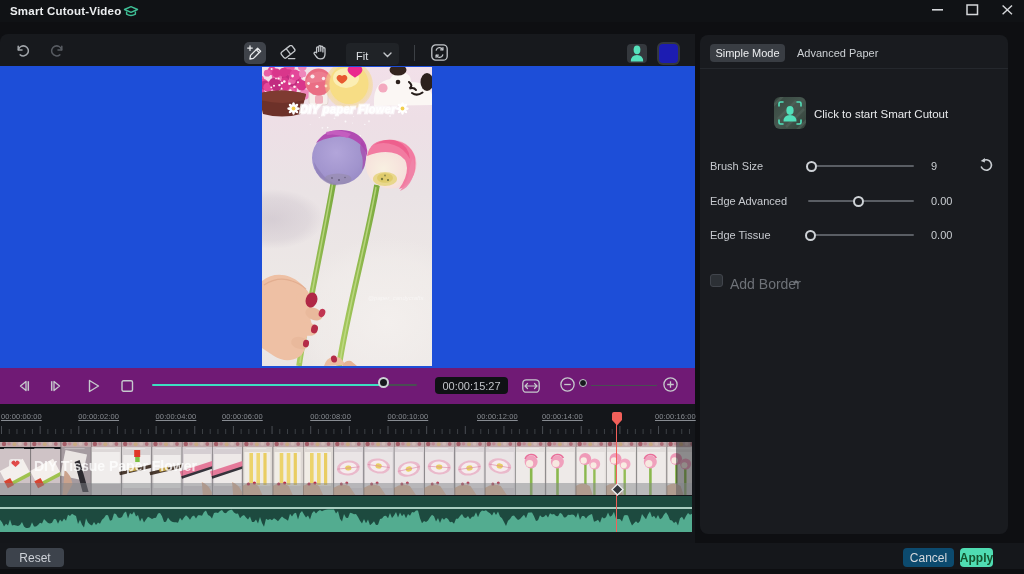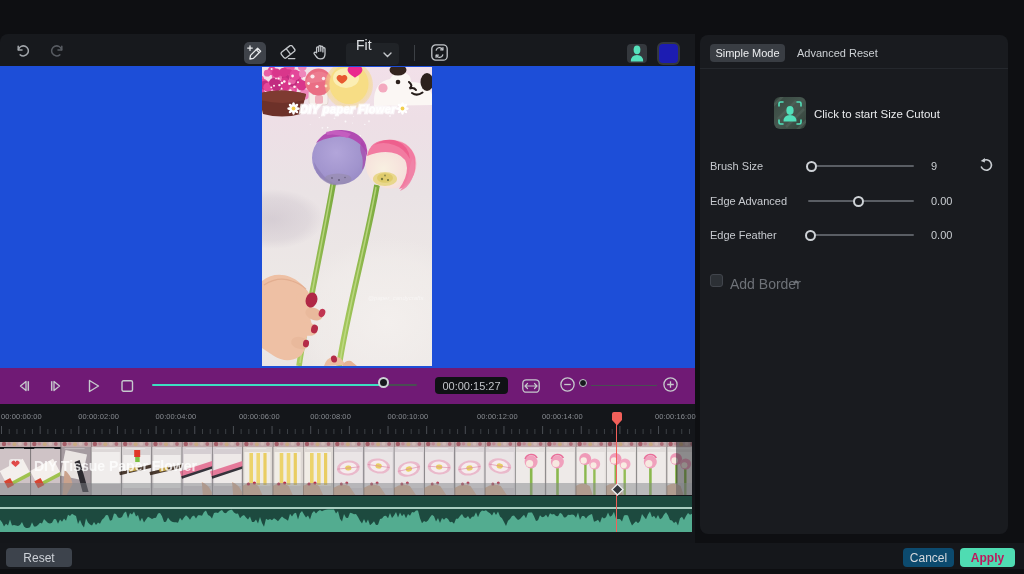--- a/index.html
+++ b/index.html
@@ -11,38 +11,54 @@
   #titlebar { left:0; top:0; width:1024px; height:22px; background:#101215; }
   #title { left:10px; top:4.5px; font-size:11.5px; letter-spacing:-0.1px; font-weight:bold; color:#eceef0; letter-spacing:0.2px; }
   
   #toolbar { left:0; top:34px; width:695px; height:32px; background:#17191d; border-radius:8px 0 0 0; }
   
   #preview { left:0; top:66px; width:695px; height:302px; background:#1d4ed8; }
   
   #playctl { left:0; top:368px; width:695px; height:36px; background:#701a75; }
   
   #timeline { left:0; top:404px; width:695px; height:139px; background:#14161a; }
-  .rlab { position:absolute; top:412px; font-size:7.5px; color:#888c92; letter-spacing:0.1px; }
+  .rlab { position:absolute; top:412px; font-size:7.5px; color:#888c92; letter-spacing:0.1px;text-decoration:underline; }
   
   #panel { left:700px; top:35px; width:308px; height:499px; background:#191b1f; border-radius:8px; }
   .plabel { position:absolute; font-size:11px; color:#c7cacf; }
   .pvalue { position:absolute; font-size:11px; color:#c9cdd1; }
   .track { position:absolute; height:2px; background:#5a5e64; border-radius:1px; }
   .knob { position:absolute; width:11px; height:11px; border-radius:50%;
           border:2px solid #ced2d6; background:#191b1f; }
   
   #bottombar { left:0; top:543px; width:1024px; height:31px; background:#15171b; }
   .btn { position:absolute; top:5px; height:19px; border-radius:4px; font-size:12px;
          display:flex; align-items:center; justify-content:center; }
   svg { display:block; }
 </style>
 </head>
 <body>
 <div id="stage">
 
+  <div class="abs" id="titlebar">
+    <div class="abs" id="title">Smart Cutout-Video</div>
+    <svg class="abs" style="left:123px;top:4px" width="16" height="15" viewBox="0 0 16 15">
+      <path d="M1.5,5.5 L8,2.6 L14.5,5.5 L8,8.4 Z" fill="none" stroke="#3fbf96" stroke-width="1.4" stroke-linejoin="round"></path>
+      <path d="M3.6,7.4 L3.6,10.2 Q8,12.8 12.4,10.2 L12.4,7.4" fill="none" stroke="#3fbf96" stroke-width="1.4"></path>
+    </svg>
+    <svg class="abs" style="left:932px;top:9px" width="12" height="3" viewBox="0 0 12 3">
+        <rect x="0" y="0" width="11" height="1.6" fill="#d4d6d9"></rect>
+      </svg>
+    <svg class="abs" style="left:966px;top:4px" width="13" height="12" viewBox="0 0 13 12">
+        <rect x="1" y="1" width="10.5" height="9.5" fill="none" stroke="#d4d6d9" stroke-width="1.5"></rect>
+      </svg>
+    <svg class="abs" style="left:1002px;top:5px" width="11" height="10" viewBox="0 0 11 10">
+        <path d="M0.6,0.5 L10,9.3 M10,0.5 L0.6,9.3" stroke="#d4d6d9" stroke-width="1.4"></path>
+      </svg>
+  </div>
 
   <div class="abs" id="toolbar">
 
     <svg class="abs" style="left:16px;top:11px" width="14" height="12" viewBox="0 0 14 12">
       <path d="M2.2,1.2 L2.2,5 L6,5" fill="none" stroke="#a2a6ab" stroke-width="1.5" stroke-linecap="round" stroke-linejoin="round"></path>
       <path d="M2.5,4.6 A5 5 0 1 1 4.2,9.8" fill="none" stroke="#a2a6ab" stroke-width="1.5" stroke-linecap="round"></path>
     </svg>
 
     <svg class="abs" style="left:50px;top:11px" width="14" height="12" viewBox="0 0 14 12">
       <path d="M11.8,1.2 L11.8,5 L8,5" fill="none" stroke="#585c62" stroke-width="1.5" stroke-linecap="round" stroke-linejoin="round"></path>
@@ -62,21 +78,21 @@
         <path d="M9.5,3.4 L9.5,10.2" stroke="#c3c6ca" stroke-width="1.35"></path>
       </g>
       <path d="M9.5,13.6 L15.8,13.6" stroke="#c3c6ca" stroke-width="1.35" stroke-linecap="round"></path>
     </svg>
 
     <svg class="abs" style="left:312px;top:10px" width="16" height="16" viewBox="0 0 16 16">
       <path d="M4.6,8.8 L4.6,4 a1.05,1.05 0 0 1 2.1,0 L6.7,7.4 L6.7,2.7 a1.05,1.05 0 0 1 2.1,0 L8.8,7.2 L8.8,3.2 a1.05,1.05 0 0 1 2.1,0 L10.9,7.9 L10.9,4.7 a1.05,1.05 0 0 1 2.1,0 L13,10 c0,3 -1.8,4.9 -4.6,4.9 c-2.3,0 -3.4,-1 -4.6,-3 L2.1,9.7 a1.15,1.15 0 0 1 1.9,-1.2 Z" fill="none" stroke="#c3c6ca" stroke-width="1.3" stroke-linejoin="round" stroke-linecap="round"></path>
     </svg>
 
     <div class="abs" style="left:346px;top:9px;width:53px;height:22px;background:#202327;border-radius:4px"></div>
-    <div class="abs" style="left:356px;top:3px;font-size:14px;color:#dfe2e5">Fit</div>
+    <div class="abs" style="left:356px;top:16px;font-size:11px;color:#dfe2e5">Fit</div>
     <svg class="abs" style="left:383px;top:18px" width="9" height="6" viewBox="0 0 9 6">
         <path d="M1,1 L4.5,4.5 L8,1" fill="none" stroke="#c3c6ca" stroke-width="1.4" stroke-linecap="round"></path>
       </svg>
 
     <div class="abs" style="left:414px;top:11px;width:1px;height:16px;background:#3c4045"></div>
 
     <svg class="abs" style="left:431px;top:10px" width="17" height="17" viewBox="0 0 17 17">
       <rect x="0.8" y="0.8" width="15.4" height="15.4" rx="4" fill="none" stroke="#c3c6ca" stroke-width="1.3"></rect>
       <path d="M5.2,6.2 a3.3 3.3 0 0 1 6.2,-0.6 M11.8,10.8 a3.3 3.3 0 0 1 -6.2,0.6" fill="none" stroke="#c3c6ca" stroke-width="1.3" stroke-linecap="round"></path>
       <path d="M11.9,3.2 L11.9,5.9 L9.2,5.9 M5.1,13.8 L5.1,11.1 L7.8,11.1" fill="none" stroke="#c3c6ca" stroke-width="1.3" stroke-linejoin="round"></path>
@@ -385,21 +401,21 @@
     <svg class="abs" style="left:663px;top:9px" width="15" height="15" viewBox="0 0 15 15">
       <circle cx="7.5" cy="7.5" r="6.6" fill="none" stroke="#c6c9cd" stroke-width="1.3"></circle>
       <path d="M4.2,7.5 L10.8,7.5 M7.5,4.2 L7.5,10.8" stroke="#c6c9cd" stroke-width="1.3"></path>
     </svg>
   </div>
 
   <div class="abs" id="timeline"></div>
   <div class="rlab" style="left:1.0px">00:00:00:00</div>
     <div class="rlab" style="left:78.3px">00:00:02:00</div>
     <div class="rlab" style="left:155.6px">00:00:04:00</div>
-    <div class="rlab" style="left:239px">00:00:06:00</div>
+    <div class="rlab" style="left:222px">00:00:06:00</div>
     <div class="rlab" style="left:310.2px">00:00:08:00</div>
     <div class="rlab" style="left:387.5px">00:00:10:00</div>
     <div class="rlab" style="left:477px">00:00:12:00</div>
     <div class="rlab" style="left:542.1px">00:00:14:00</div>
     <div class="rlab" style="left:655px">00:00:16:00</div>
   <svg width="695" height="9" viewBox="0 0 695 9" style="position:absolute;left:0;top:426px;display:block">
       <rect x="1.00" y="0" width="1" height="8" fill="#4a4e54"></rect>
       <rect x="8.73" y="3" width="1" height="5" fill="#3c4045"></rect>
       <rect x="16.46" y="3" width="1" height="5" fill="#3c4045"></rect>
       <rect x="24.19" y="3" width="1" height="5" fill="#3c4045"></rect>
@@ -926,66 +942,66 @@
   <svg class="abs" style="left:610.5px;top:412px" width="12" height="14" viewBox="0 0 12 14">
     <path d="M1,2 a2,2 0 0 1 2,-2 L9,0 a2,2 0 0 1 2,2 L11,8 L6,13.5 L1,8 Z" fill="#f2605a"></path>
   </svg>
   <svg class="abs" style="left:609.5px;top:482px" width="15" height="15" viewBox="0 0 15 15">
     <rect x="3.6" y="3.6" width="7.8" height="7.8" fill="#34373c" stroke="#eceef0" stroke-width="1.3" transform="rotate(45 7.5 7.5)"></rect>
   </svg>
 
   <div class="abs" id="panel">
     <div class="abs" style="left:10px;top:9px;width:75px;height:18px;background:#393d43;border-radius:4px;
          display:flex;align-items:center;justify-content:center;font-size:11px;color:#eceef0">Simple Mode</div>
-    <div class="abs" style="left:97px;top:11.5px;font-size:11px;color:#ccd0d4">Advanced Reset</div>
+    <div class="abs" style="left:97px;top:11.5px;font-size:11px;color:#ccd0d4">Advanced Paper</div>
     <div class="abs" style="left:0;top:33px;width:308px;height:1px;background:#25282d"></div>
 
     <svg class="abs" style="left:74px;top:62px" width="32" height="32" viewBox="0 0 32 32">
       <defs>
         <linearGradient id="stripes" x1="0" y1="0" x2="1" y2="1">
           <stop offset="0" stop-color="#37473f"></stop>
             <stop offset="0.5" stop-color="#46574f"></stop>
             <stop offset="1" stop-color="#324139"></stop>
         </linearGradient>
       </defs>
       <rect x="0" y="0" width="32" height="32" rx="6" fill="url(#stripes)"></rect>
       <path d="M-2,10 L10,-2 M4,22 L22,4 M12,30 L30,12 M22,34 L34,22" stroke="#55675e" stroke-width="2.6" opacity="0.55"></path>
       <ellipse cx="16" cy="13.5" rx="3.6" ry="4.4" fill="#52e0ba"></ellipse>
       <path d="M9.5,24.5 q0,-6.5 6.5,-6.5 q6.5,0 6.5,6.5 Z" fill="#52e0ba"></path>
       <path d="M5,9 L5,6.5 a1.5,1.5 0 0 1 1.5,-1.5 L9,5 M23,5 L25.5,5 a1.5,1.5 0 0 1 1.5,1.5 L27,9 M27,23 L27,25.5 a1.5,1.5 0 0 1 -1.5,1.5 L23,27 M9,27 L6.5,27 a1.5,1.5 0 0 1 -1.5,-1.5 L5,23" fill="none" stroke="#52e0ba" stroke-width="1.6" stroke-linecap="round"></path>
     </svg>
-    <div class="abs" style="left:114px;top:72.5px;font-size:11.5px;color:#e8eaec">Click to start Size Cutout</div>
+    <div class="abs" style="left:114px;top:72.5px;font-size:11.5px;color:#e8eaec">Click to start Smart Cutout</div>
 
     <div class="plabel" style="left:10px;top:125px">Brush Size</div>
     <div class="track" style="left:108px;top:130px;width:106px"></div>
     <div class="abs" style="left:108px;top:130px;width:8px;height:2px;background:#ced2d6"></div>
     <div class="knob" style="left:106px;top:125.5px"></div>
     <div class="pvalue" style="left:231px;top:125px">9</div>
     <svg class="abs" style="left:279px;top:123px" width="14" height="14" viewBox="0 0 14 14">
       <path d="M4.6,2.5 A5.2 5.2 0 1 1 2.4,9" fill="none" stroke="#c9cdd1" stroke-width="1.6" stroke-linecap="round"></path>
       <path d="M5.9,0 L5.9,4.4 L1.7,3 Z" fill="#c9cdd1"></path>
     </svg>
 
     <div class="plabel" style="left:10px;top:160px">Edge Advanced</div>
     <div class="track" style="left:108px;top:165px;width:106px"></div>
     <div class="knob" style="left:152.5px;top:160.5px"></div>
     <div class="pvalue" style="left:231px;top:160px">0.00</div>
 
-    <div class="plabel" style="left:10px;top:194px">Edge Feather</div>
+    <div class="plabel" style="left:10px;top:194px">Edge Tissue</div>
     <div class="track" style="left:108px;top:199px;width:106px"></div>
     <div class="knob" style="left:105px;top:194.5px"></div>
     <div class="pvalue" style="left:231px;top:194px">0.00</div>
 
     <div class="abs" style="left:10px;top:239px;width:13px;height:13px;background:#2c3035;border:1px solid #41454c;border-radius:3px"></div>
     <div class="abs" style="left:30px;top:240.5px;font-size:14px;color:#6e7278">Add Border</div>
     <svg class="abs" style="left:92px;top:244px" width="8" height="5" viewBox="0 0 8 5">
         <path d="M0.8,4.2 L4,1 L7.2,4.2 Z" fill="#6e7278"></path>
       </svg>
   </div>
 
   <div class="abs" id="bottombar">
-    <div class="btn" style="left:6px;width:66px;background:#3d434c;color:#ced2d8">Reset</div>
+    <div class="btn" style="left:6px;width:58px;background:#3d434c;color:#ced2d8">Reset</div>
     <div class="btn" style="left:903px;width:51px;background:#0c4a6e;color:#d5d8dd">Cancel</div>
-    <div class="btn" style="left:960px;width:55px;background:#4fdcb2;color:#be185d;font-weight:bold">Apply</div>
+    <div class="btn" style="left:960px;width:33px;background:#4fdcb2;color:#14532d;font-weight:bold">Apply</div>
     <div class="abs" style="left:0;top:26px;width:1024px;height:5px;background:#0d0e11"></div>
   </div>
 
 </div>
 
 </body></html>

